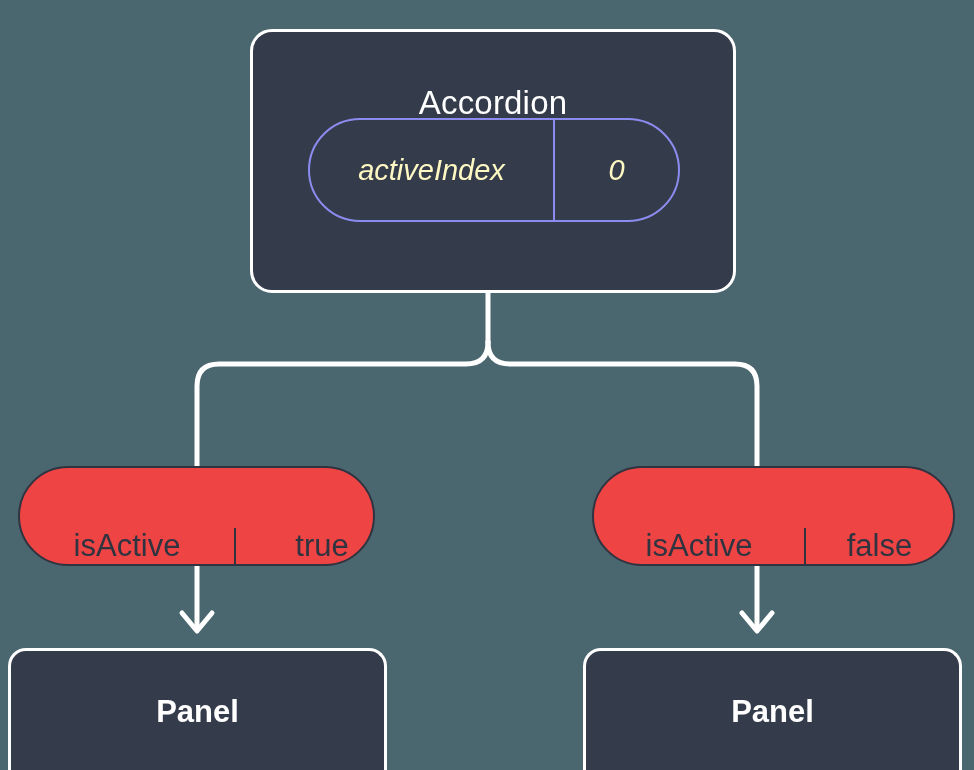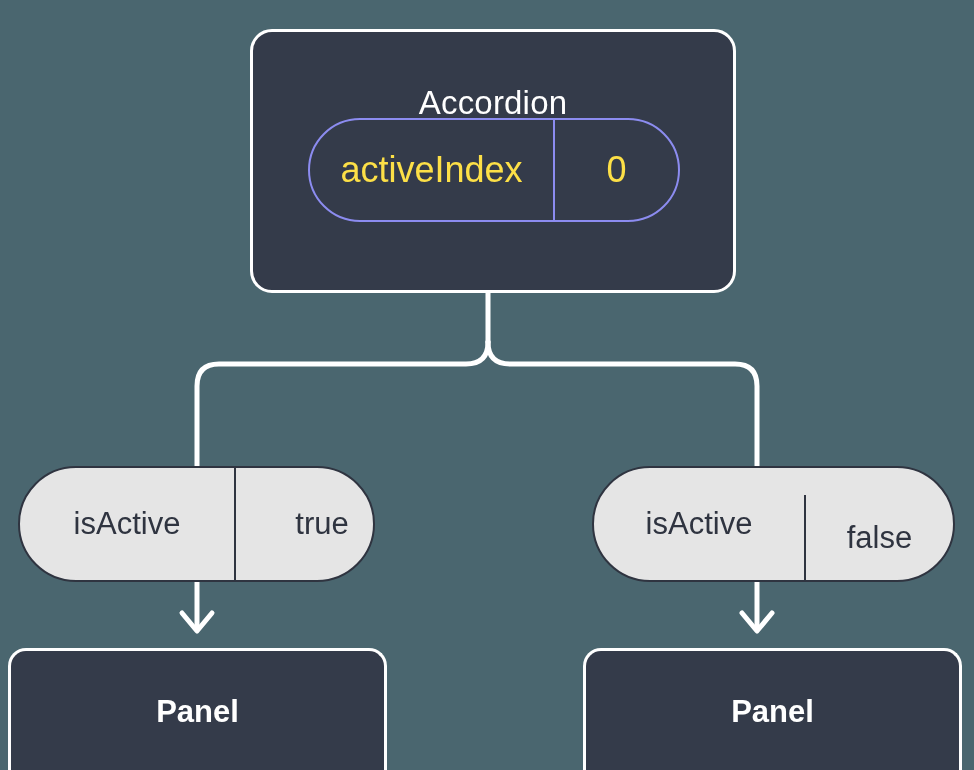--- a/index.html
+++ b/index.html
@@ -100,34 +100,36 @@
   
   #state-pill {
     left: 308px;
     top: 118px;
     width: 372px;
     height: 104px;
     border: 2px solid #8c8cf0;
     background: transparent;
   }
   #state-pill .seg {
-    color: #fde047;
-    font-size: 36px;
+    color: #fef9c3;
+    font-size: 29px;
+    font-style: italic;
   }
   #state-pill .seg-key { flex: 0 0 243px; }
   #state-pill .seg-val {
     flex: 1 1 auto;
     border-left: 2px solid #8c8cf0;
   }
 
   
   .pill-filled {
-    background: #e5e5e5;
+    background: #ef4444;
     border: 2px solid #2f3440;
-    height: 116px;
+    height: 100px;
+    align-items: flex-end;
   }
   .pill-filled .seg {
     color: #2f3440;
     font-size: 31px;
   }
   .pill-filled .seg-val {
     border-left: 2px solid #2f3440;
   }
   #pill-left {
     left: 18px;

